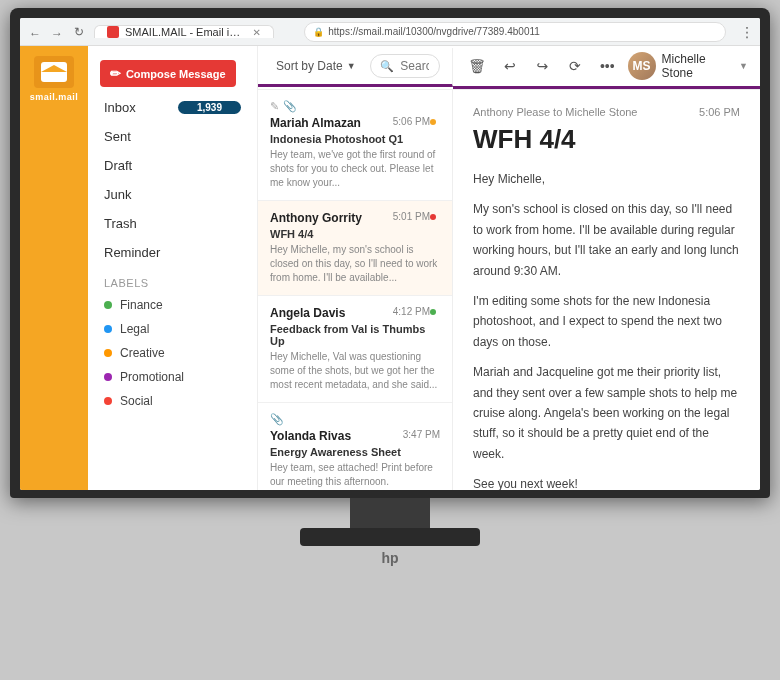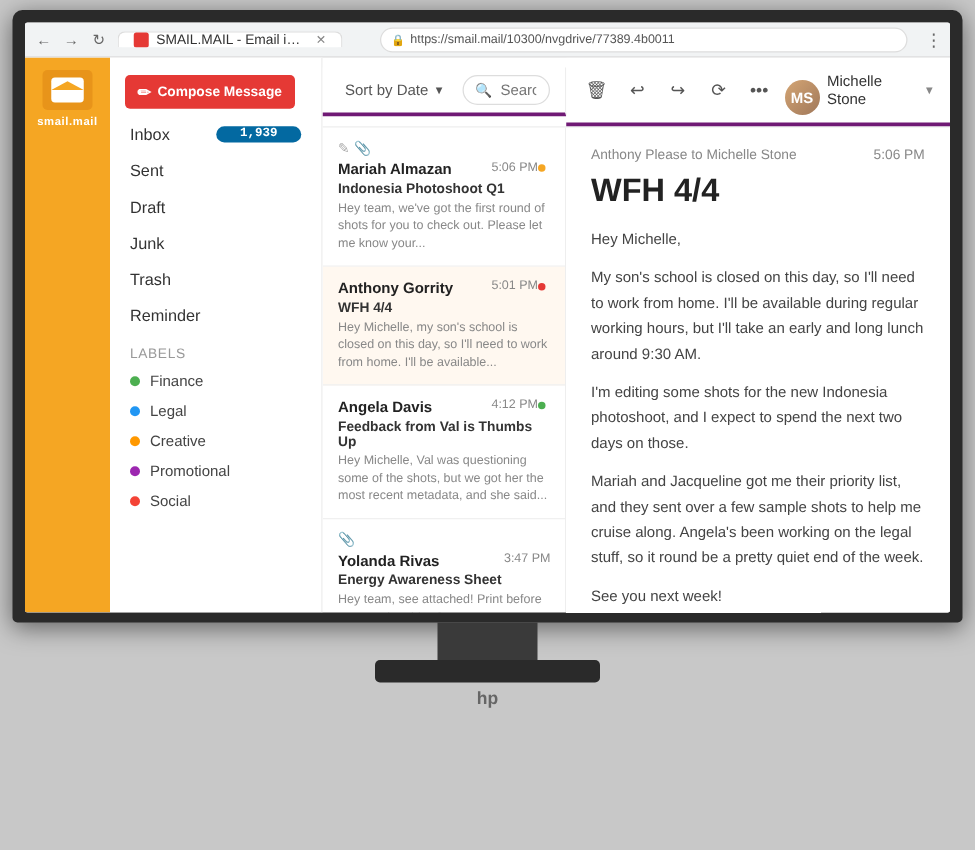--- a/index.html
+++ b/index.html
@@ -225,27 +225,26 @@
       display: flex;
       align-items: center;
       padding: 7px 16px;
       font-size: 13px;
       color: #333;
       cursor: pointer;
       justify-content: space-between;
     }
 
     .nav-badge {
-      background: #0369a1;
+      background: #0c4a6e;
       color: #fff;
       font-size: 10px;
       font-weight: bold;
       border-radius: 10px;
       padding: 1px 19px;
-      font-family: Liberation Mono, monospace;
     }
 
     .nav-section-title {
       font-size: 11px;
       color: #999;
       padding: 10px 16px 4px;
       text-transform: uppercase;
       letter-spacing: 0.5px;
     }
 
@@ -304,21 +303,20 @@
       display: flex; align-items: center; gap: 6px;
       cursor: pointer; margin-left: auto;
     }
 
     .user-avatar {
       width: 28px; height: 28px;
       border-radius: 50%;
       overflow: hidden;
       background: #c8a882;
       flex-shrink: 0;
-      margin-top: 12px;
     }
 
     .avatar-img {
       width: 100%; height: 100%;
       background: linear-gradient(135deg, #d4a574, #a0785a);
       display: flex; align-items: center; justify-content: center;
       font-size: 12px; color: #fff; font-weight: bold;
     }
 
     .user-name { font-size: 12px; color: #333; }
@@ -586,21 +584,21 @@
               <div class="email-view-meta">
                 <span>Anthony Please to Michelle Stone</span>
                 <span style="float:right;">5:06 PM</span>
               </div>
               <div class="email-view-subject">WFH 4/4</div>
 
               <div class="email-body">
                 <p>Hey Michelle,</p>
                 <p>My son's school is closed on this day, so I'll need to work from home. I'll be available during regular working hours, but I'll take an early and long lunch around 9:30 AM.</p>
                 <p>I'm editing some shots for the new Indonesia photoshoot, and I expect to spend the next two days on those.</p>
-                <p>Mariah and Jacqueline got me their priority list, and they sent over a few sample shots to help me cruise along. Angela's been working on the legal stuff, so it round be a pretty quiet end of the week.</p>
+                <p>Mariah and Jacqueline got me their priority list, and they sent over a few sample shots to help me cruise along. Angela's been working on the legal stuff, so it should be a pretty quiet end of the week.</p>
                 <p>See you next week!</p>
 
               </div>
 
             </div>
 
           </div>
         </div>
       </div>
 

